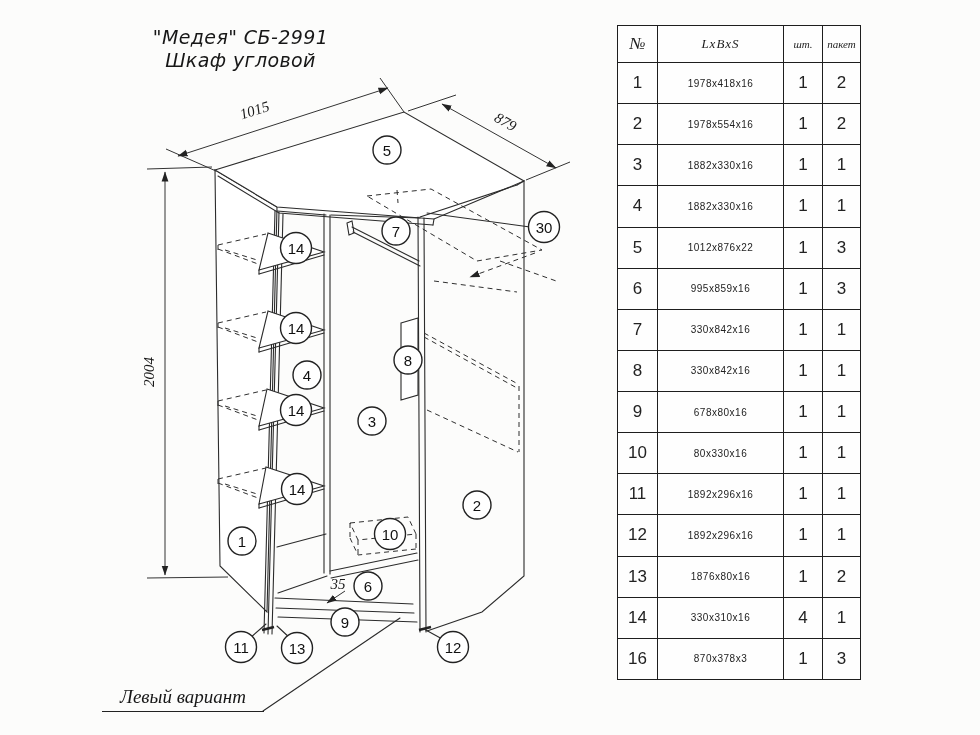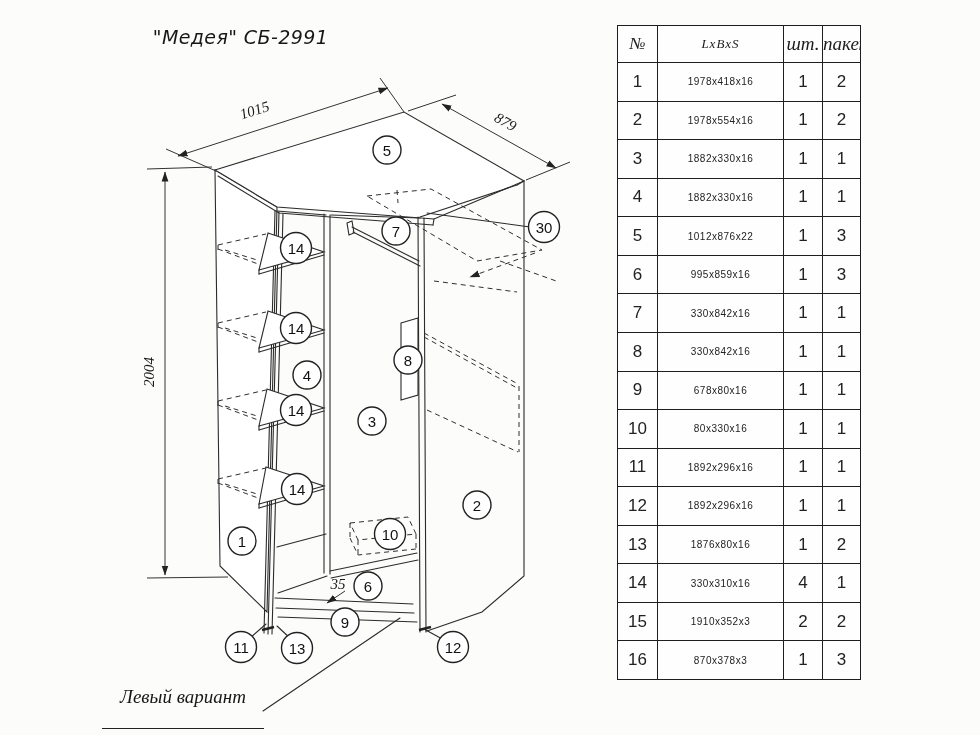--- a/index.html
+++ b/index.html
@@ -16,42 +16,43 @@
   .dash{stroke:#2f2f2f;stroke-width:1;fill:none;stroke-dasharray:5 4;stroke-linecap:butt;}
   .dim{stroke:#333;stroke-width:1;fill:none;}
   .thick{stroke:#222;stroke-width:2.4;fill:none;}
   .dimtxt{font-family:"Liberation Serif",serif;font-style:italic;font-size:15px;fill:#1a1a1a;}
   .callout-circle{fill:#ffffff;stroke:#222;stroke-width:1.4;}
   .callout-text{font-family:"Liberation Sans",sans-serif;font-size:15px;fill:#111;
                 text-anchor:middle;}
   
   .variant-label{position:absolute;left:102px;top:686px;width:162px;text-align:center;
                  font-family:"Liberation Serif",serif;font-style:italic;font-size:19px;
-                 color:#171717;border-bottom:1.5px solid #222;padding-bottom:20px;}
+                 color:#171717;border-bottom:1.5px solid #222;padding-bottom:3px;}
   
   table.parts{position:absolute;left:617px;top:25px;width:243px;height:655px;
               border-collapse:collapse;table-layout:fixed;background:#fefefe;}
   table.parts th,table.parts td{border:1.2px solid #1e1e1e;text-align:center;
               vertical-align:middle;padding:0;overflow:hidden;white-space:nowrap;}
   table.parts{border:1.5px solid #1e1e1e;}
   th.h-num{font-family:"Liberation Serif",serif;font-style:italic;font-weight:normal;font-size:17px;}
   th.h-dims{font-family:"Liberation Serif",serif;font-style:italic;font-weight:normal;font-size:13px;letter-spacing:1px;}
-  th.h-qty,th.h-pkg{font-family:"Liberation Serif",serif;font-style:italic;font-weight:normal;font-size:19px;}
+  th.h-qty,th.h-pkg{font-family:"Liberation Serif",serif;font-style:italic;font-weight:normal;font-size:11px;}
   td.c-num,td.c-qty,td.c-pkg{font-family:"Liberation Sans",sans-serif;font-size:17px;color:#222;}
   td.c-dims{font-family:"Liberation Sans",sans-serif;font-size:10px;letter-spacing:.5px;color:#222;}
   col.w-num{width:40px;}col.w-dims{width:126px;}col.w-qty{width:39px;}col.w-pkg{width:38px;}
   tr.hdr{height:37px;}tr.row{height:36px;}
 </style>
 </head>
 <body>
 
 <div class="canvas">
 
   <div class="title-block">
     <div>"Медея" СБ-2991</div>
+    <div>Шкаф угловой</div>
   </div>
 
   <svg class="draw" width="980" height="735" viewBox="0 0 980 735">
     <defs>
       <marker id="arrE" markerWidth="11" markerHeight="8" refX="9.5" refY="4" orient="auto">
         <path d="M0,0.6 L10,4 L0,7.4 z" fill="#222"></path>
       </marker>
       <marker id="arrS" markerWidth="11" markerHeight="8" refX="9.5" refY="4" orient="auto-start-reverse">
         <path d="M0,0.6 L10,4 L0,7.4 z" fill="#222"></path>
       </marker>
@@ -348,26 +349,20 @@
           <td class="c-qty">1</td>
           <td class="c-pkg">2</td>
         </tr>
         <tr class="row">
           <td class="c-num">14</td>
           <td class="c-dims">330x310x16</td>
           <td class="c-qty">4</td>
           <td class="c-pkg">1</td>
         </tr>
         <tr class="row">
-          <td class="c-num">15</td>
-          <td class="c-dims">1910x352x3</td>
-          <td class="c-qty">2</td>
-          <td class="c-pkg">2</td>
-        </tr>
-        <tr class="row">
           <td class="c-num">16</td>
           <td class="c-dims">870x378x3</td>
           <td class="c-qty">1</td>
           <td class="c-pkg">3</td>
         </tr>
       </tbody>
   </table>
 
 </div>
 

